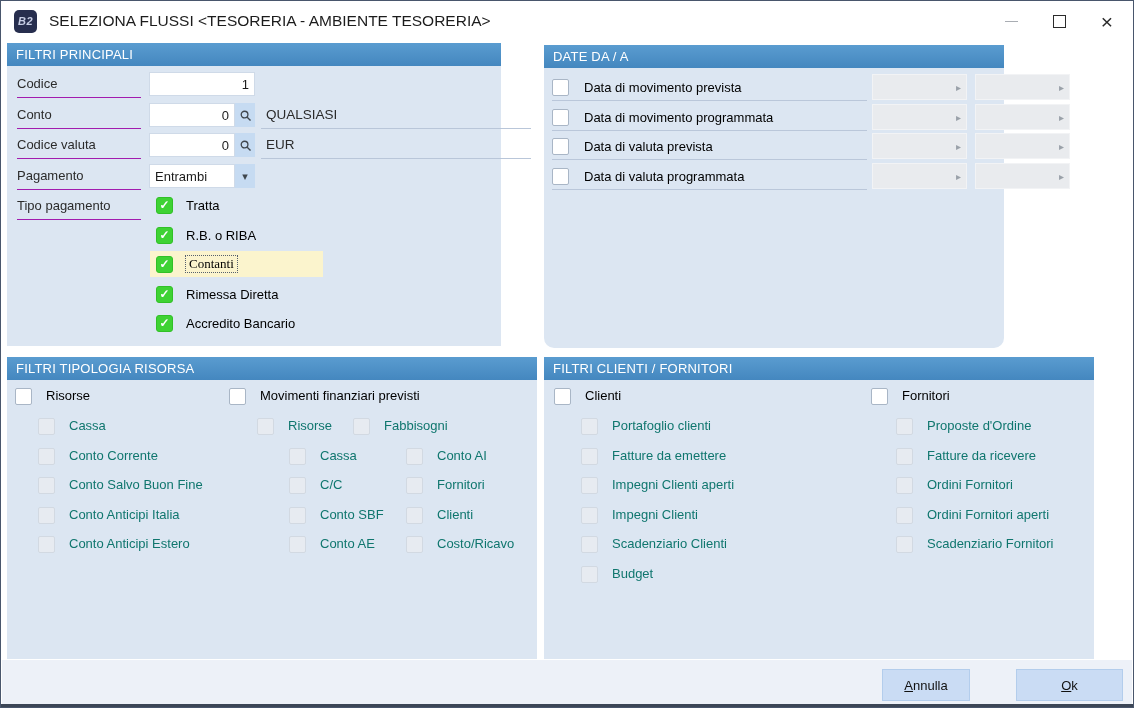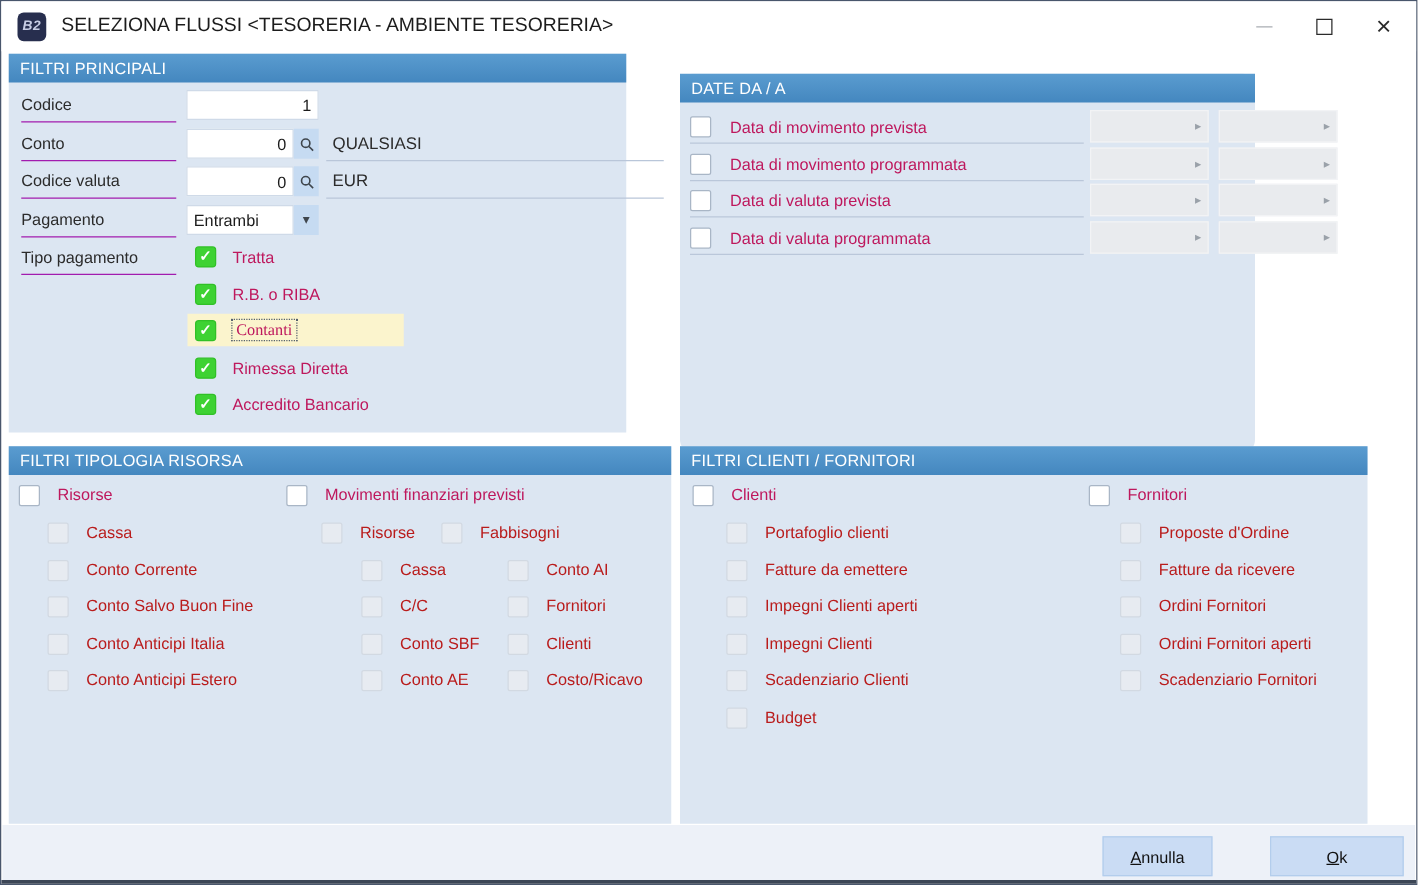--- a/index.html
+++ b/index.html
@@ -14,21 +14,21 @@
           display:flex;align-items:center;justify-content:center;letter-spacing:0.5px;}
   .t-title{margin-left:12px;font-size:15.5px;color:#1c1c1c;white-space:nowrap;}
   .t-controls{position:absolute;right:2px;top:0;height:40px;display:flex;}
   .tc-btn{width:48px;height:40px;display:flex;align-items:center;justify-content:center;}
   .glyph-min{width:13px;height:1px;background:#a9adb3;}
   .glyph-max{width:13px;height:13px;border:1px solid #2b2b2b;box-sizing:border-box;}
   .glyph-close{font-size:21px;color:#2b2b2b;line-height:1;font-weight:300;}
   
   .panel{position:absolute;background:#dce6f2;}
   #p1{left:6px;top:42px;width:494px;height:303px;}
-  #p2{left:543px;top:58px;width:460px;height:303px;border-radius:10px;}
+  #p2{left:543px;top:44px;width:460px;height:303px;border-radius:10px;}
   #p3{left:6px;top:356px;width:530px;height:302px;}
   #p4{left:543px;top:356px;width:550px;height:302px;}
   .panel-h{height:23px;line-height:23px;padding-left:9px;color:#ffffff;font-size:13px;
            background:linear-gradient(#5a9cd0,#4487bf);letter-spacing:0.2px;}
   
   .frow{position:absolute;left:6px;width:518px;height:29px;font-size:13px;color:#2b2b2b;}
   .flabel{position:absolute;left:4px;top:0;width:124px;height:26px;line-height:26px;
           border-bottom:1px solid #a21caf;}
   .finput{position:absolute;left:136px;top:1px;width:74px;height:22px;
           border:1px solid #cfdae8;background:#fff;text-align:right;padding:0 5px;
@@ -44,25 +44,25 @@
   .cb{width:17px;height:17px;box-sizing:border-box;background:#3ed233;border:1px solid #31c027;
       border-radius:3px;color:#fff;font-size:12px;font-weight:bold;line-height:15px;
       text-align:center;flex:0 0 auto;}
   .cb-un{width:17px;height:17px;box-sizing:border-box;background:#ffffff;
          border:1px solid #a9b6c6;border-radius:2px;flex:0 0 auto;}
   .cb-dis{width:17px;height:17px;box-sizing:border-box;background:#e7ebf1;
           border:1px solid #d2d9e2;border-radius:2px;flex:0 0 auto;}
   .cbrow{position:absolute;left:143px;width:173px;height:26px;display:flex;
          align-items:center;padding-left:6px;box-sizing:border-box;}
   .cbrow.highlight{background:#fbf4cd;}
-  .cblabel{margin-left:13px;font-size:13px;color:#be185d;white-space:nowrap;}
+  .cblabel{margin-left:13px;font-size:13px;color:#000000;white-space:nowrap;}
   .cblabel.focused{outline:1px dotted #55606e;padding:0 3px;font-family:Liberation Serif, serif;}
   .cbitem{position:absolute;top:0;height:26px;display:flex;align-items:flex-start;}
   .cbitem .cblabel{margin-left:14px;}
-  .cblabel.dis{color:#b91c1c;}
+  .cblabel.dis{color:#0f766e;}
   
   .drow{position:absolute;left:8px;width:520px;height:29px;}
   .dchk{display:flex;align-items:center;height:28px;}
   .dchk .cblabel{margin-left:15px;}
   .uline{position:absolute;left:0;top:27px;width:315px;border-top:1px solid #bac7da;}
   .dfield{position:absolute;top:1px;width:95px;height:26px;background:#e9ebee;
           border:1px solid #f2f3f5;box-sizing:border-box;display:flex;align-items:center;
           justify-content:flex-end;padding-right:5px;color:#9aa1a9;font-size:10px;}
   .df1{left:320px;}  .df2{left:423px;}
   

